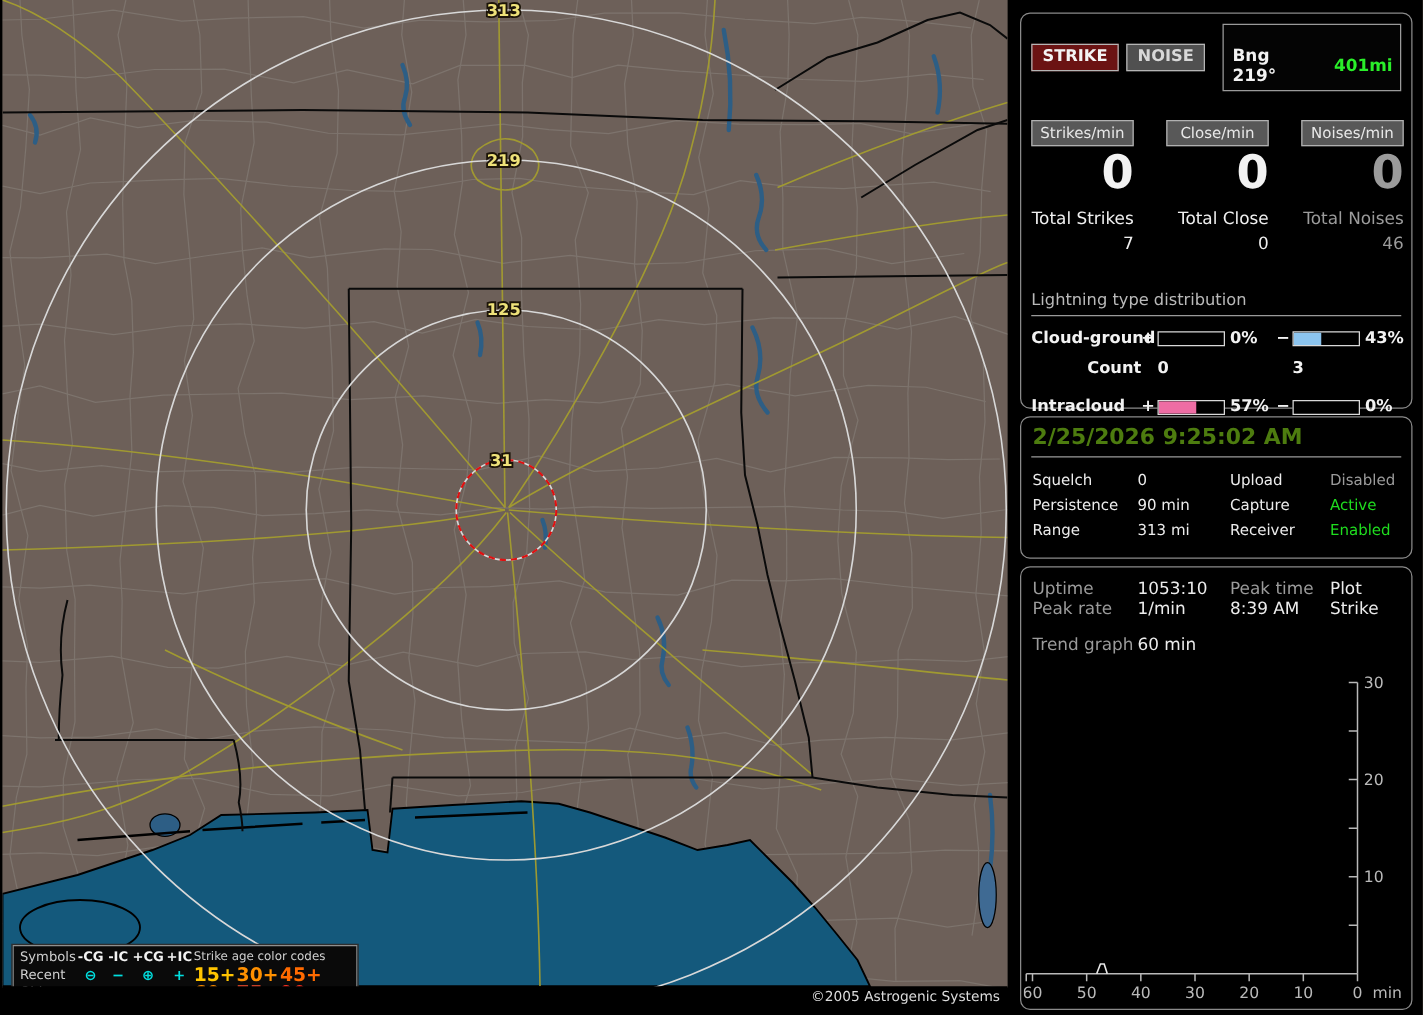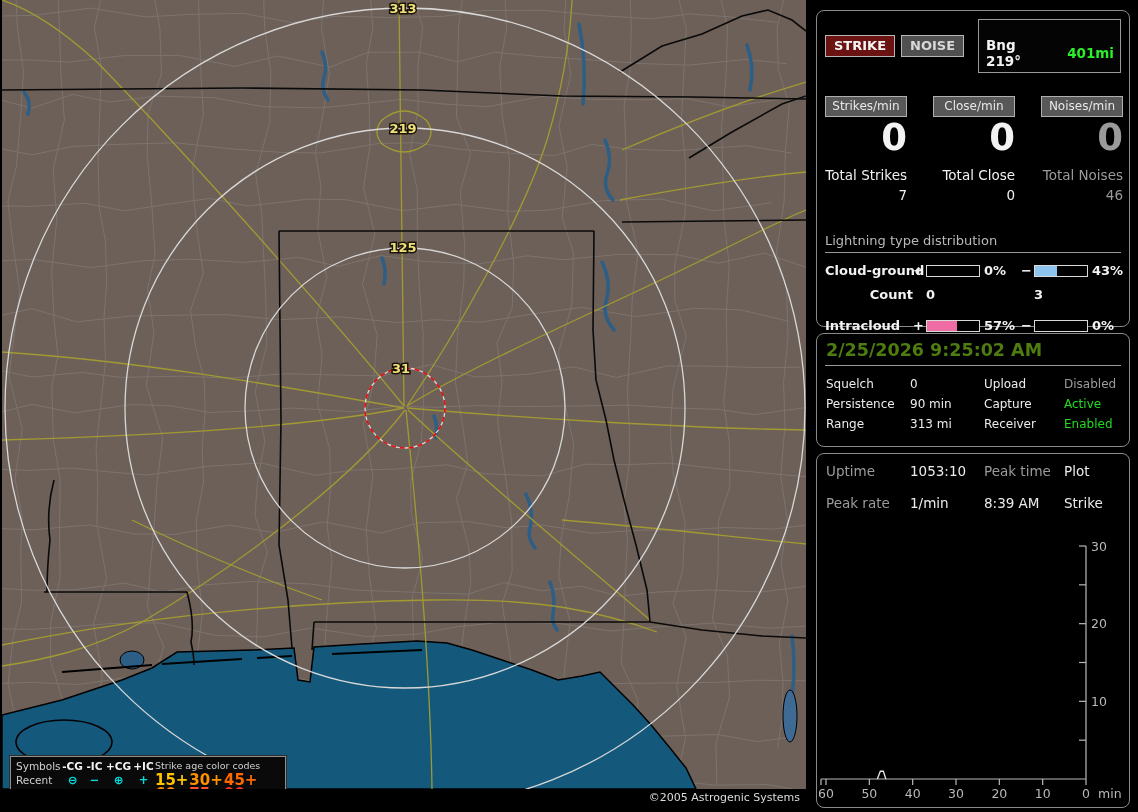--- a/index.html
+++ b/index.html
@@ -60,21 +60,21 @@
   .dist-count-row .c2{grid-column:5;font-weight:bold;color:#f2f2f2;}
   .mt16{margin-top:16px;}
   
   .datetime{color:#4d7c0f;font-weight:bold;font-size:17.5px;padding:2px 0 5px 1px;
        border-bottom:1px solid #9a9a9a;white-space:nowrap;}
   .status-grid{display:grid;grid-template-columns:84px 74px 80px auto;row-gap:6px;
        margin-top:11px;font-size:12px;padding-left:1px;}
   .st-green{color:#1fdd1f;}
   .st-gray{color:#9b9b9b;}
   
-  .stats-grid{display:grid;grid-template-columns:84px 74px 80px auto;row-gap:16px;
+  .stats-grid{display:grid;grid-template-columns:84px 74px 80px auto;row-gap:0;
        font-size:13.5px;padding-left:1px;margin-top:1px;}
   .lab{color:#9b9b9b;}
   .val{color:#ececec;}
   .trend-row{display:grid;grid-template-columns:84px auto;font-size:13.5px;margin-top:13px;padding-left:1px;}
   #trend-plot{position:absolute;left:2px;top:86px;}
 </style>
 </head>
 <body>
 
 <div id="map-wrap">
@@ -315,20 +315,24 @@
       <span class="lab">Uptime</span>
       <span class="val">1053:10</span>
       <span class="lab">Peak time</span>
       <span class="val">Plot</span>
 
       <span class="lab">Peak rate</span>
       <span class="val">1/min</span>
       <span class="val">8:39 AM</span>
       <span class="val">Strike</span>
     </div>
+    <div class="trend-row">
+      <span class="lab">Trend graph</span>
+      <span class="val">60 min</span>
+    </div>
     <svg id="trend-plot" width="306" height="268" viewBox="0 0 306 268">
         <path stroke="#b9b9b9" stroke-width="1.2" fill="none" d="M2,239 H267 M267,6 V239 M2,239 v6"></path>
         <line stroke="#b9b9b9" stroke-width="1.2" fill="none" x1="7" y1="239" x2="7" y2="245"></line>
         <text x="7" y="258" fill="#b9b9b9" font-size="12.5" text-anchor="middle">60</text>
         <line stroke="#b9b9b9" stroke-width="1.2" fill="none" x1="50.33333333333334" y1="239" x2="50.33333333333334" y2="245"></line>
         <text x="50.33333333333334" y="258" fill="#b9b9b9" font-size="12.5" text-anchor="middle">50</text>
         <line stroke="#b9b9b9" stroke-width="1.2" fill="none" x1="93.66666666666669" y1="239" x2="93.66666666666669" y2="245"></line>
         <text x="93.66666666666669" y="258" fill="#b9b9b9" font-size="12.5" text-anchor="middle">40</text>
         <line stroke="#b9b9b9" stroke-width="1.2" fill="none" x1="137" y1="239" x2="137" y2="245"></line>
         <text x="137" y="258" fill="#b9b9b9" font-size="12.5" text-anchor="middle">30</text>

